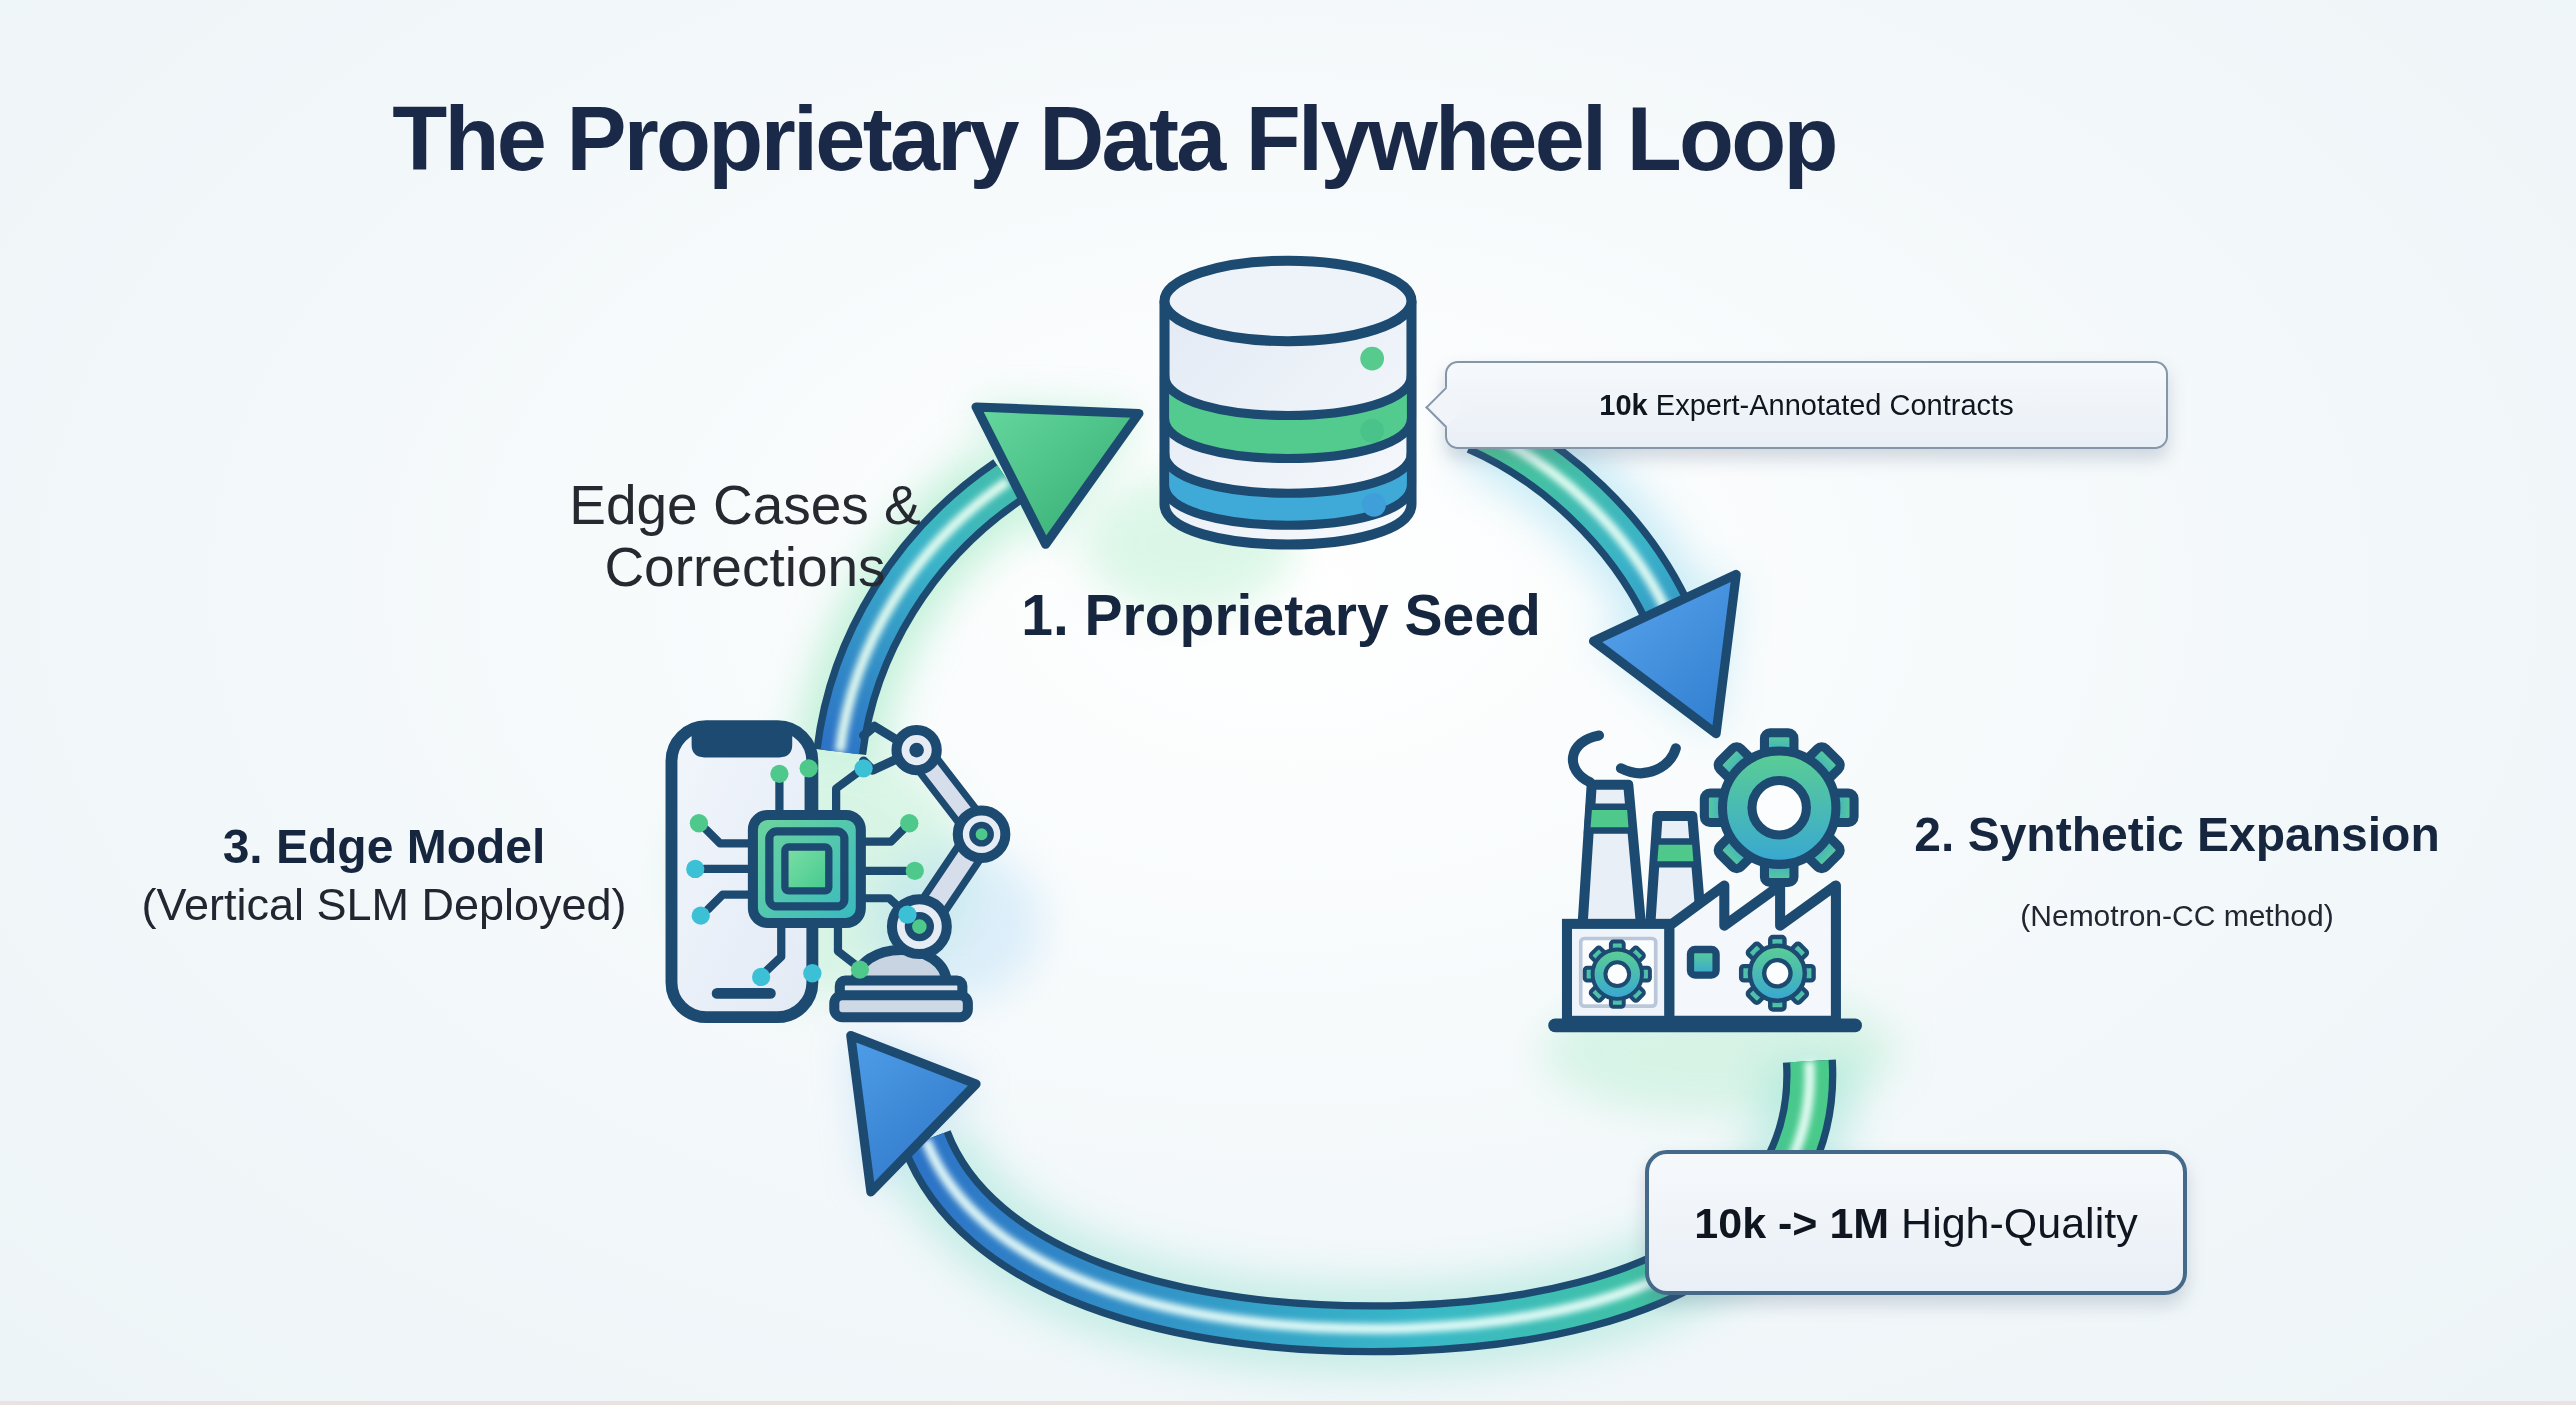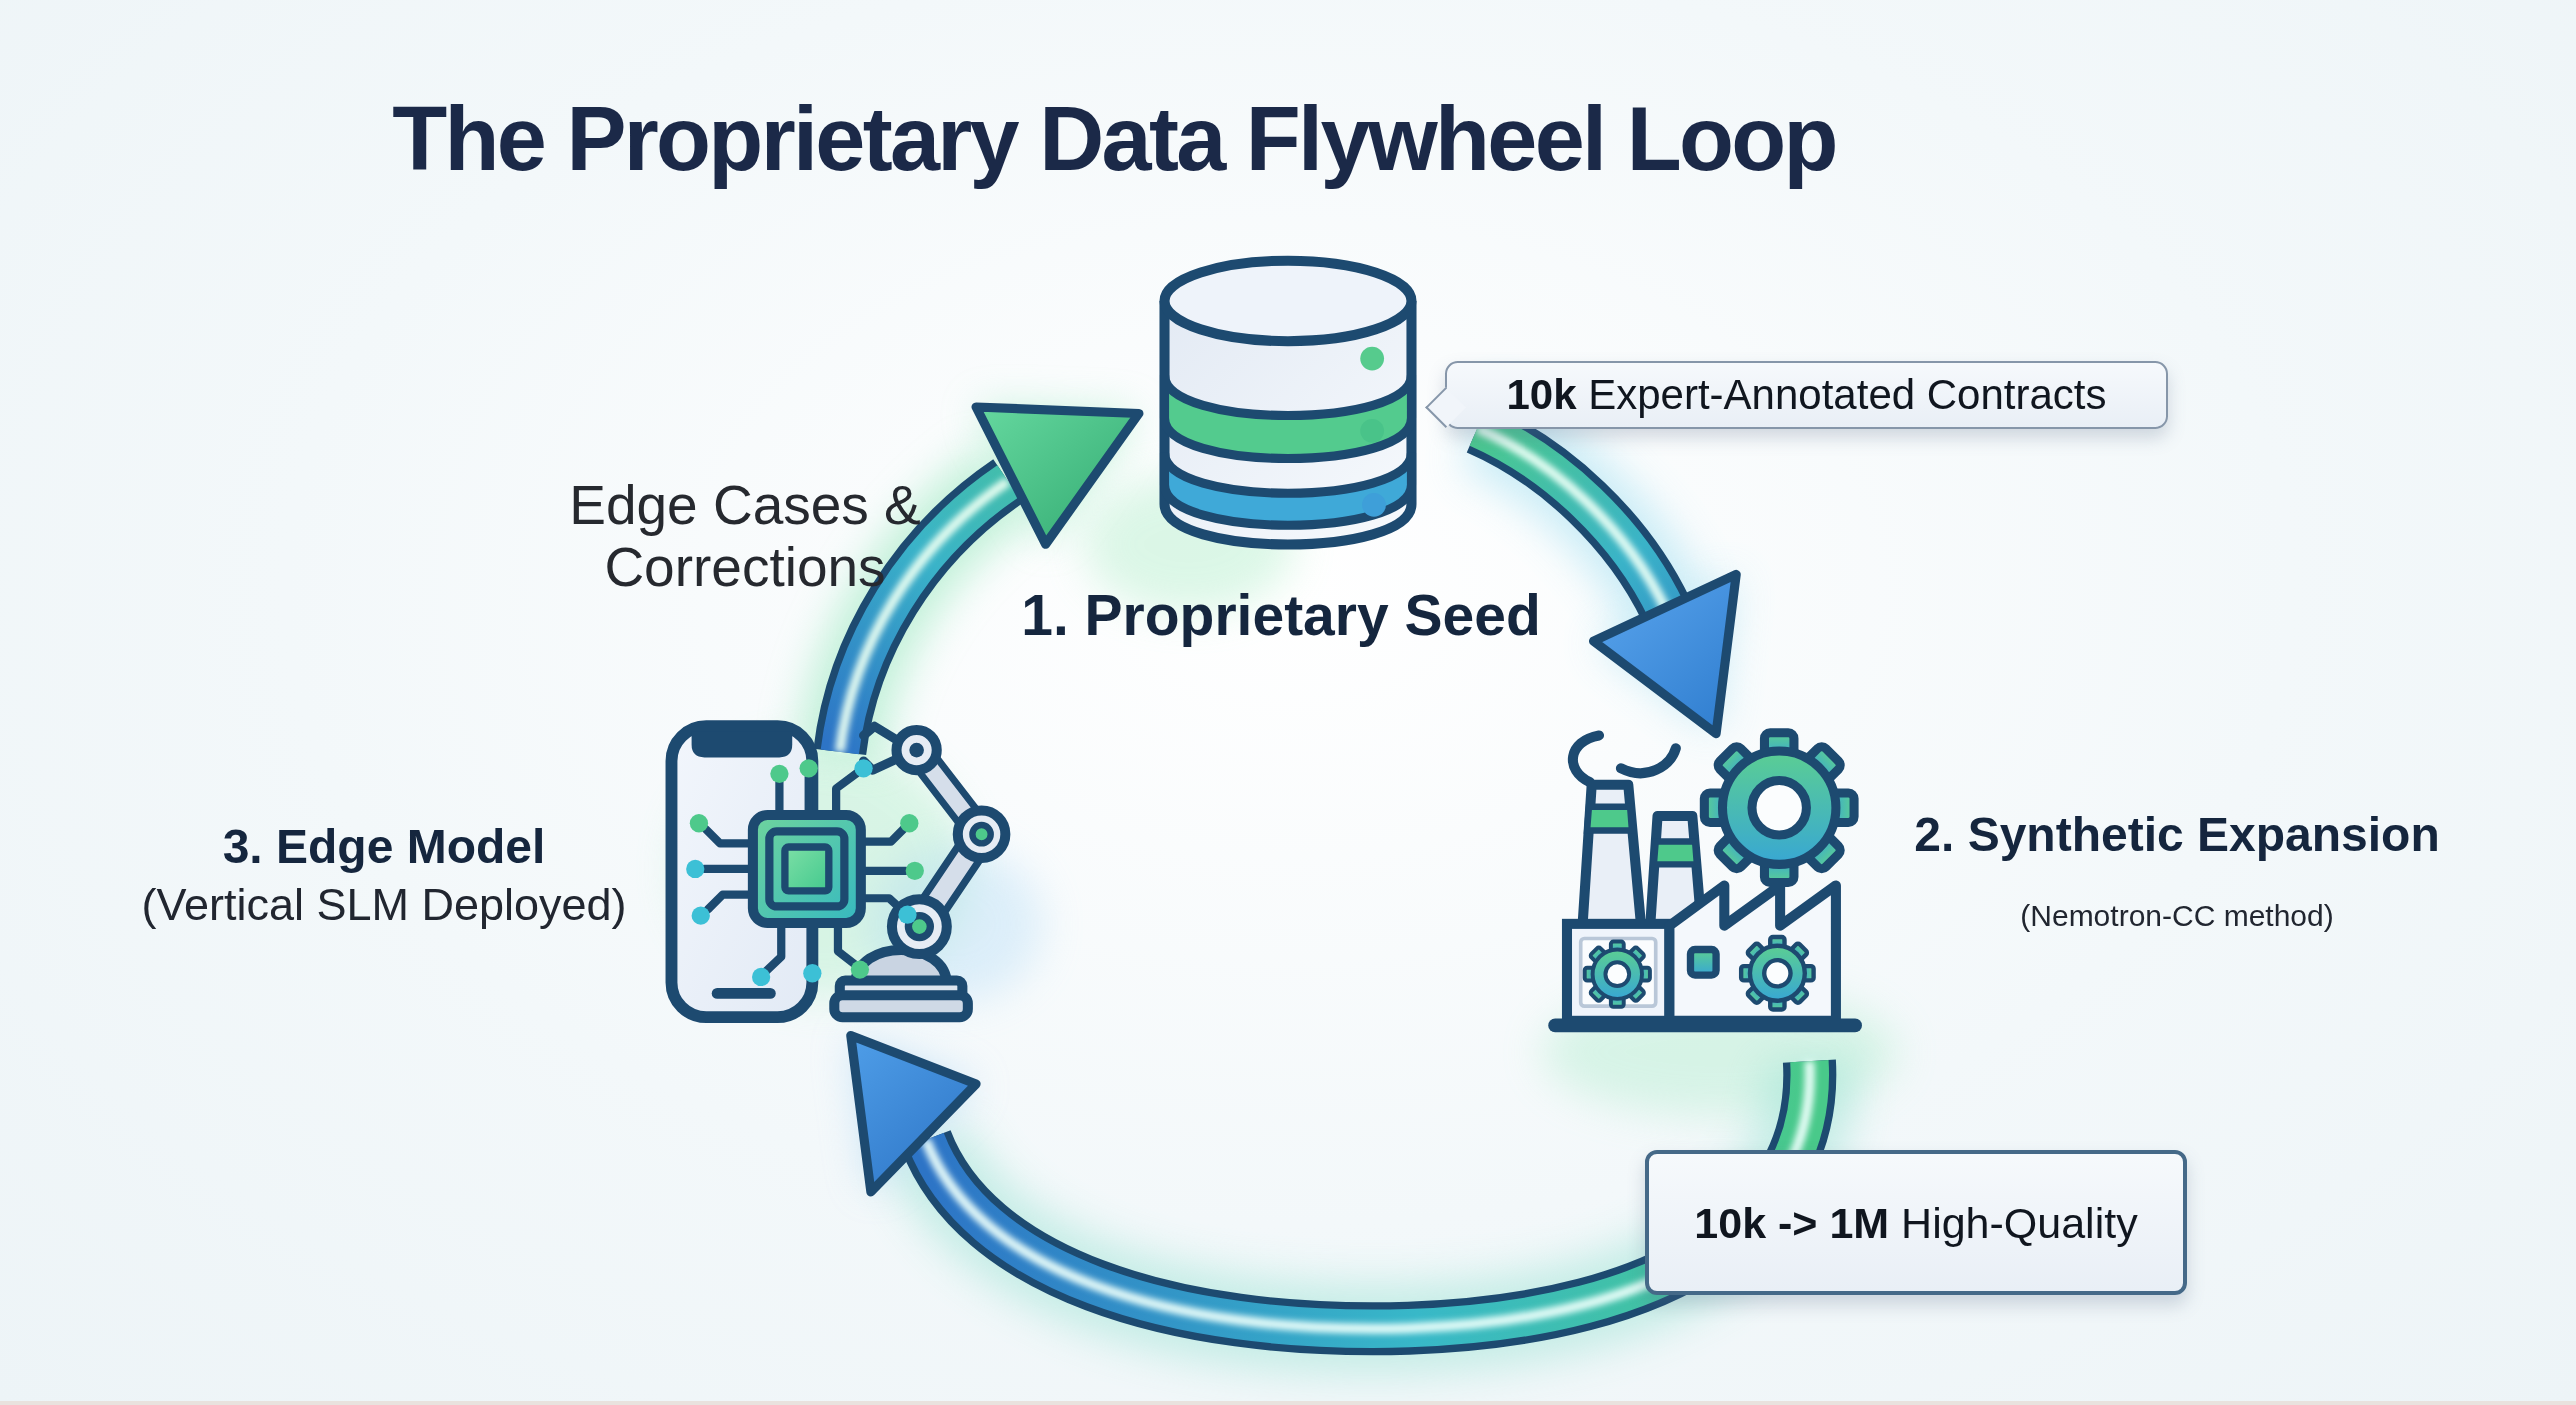--- a/index.html
+++ b/index.html
@@ -33,32 +33,32 @@
     font-size:55px;line-height:62px;color:#26292f;text-align:center;white-space:nowrap;margin-left:36px;
   }
   .callout{
     box-sizing:border-box;
     background:linear-gradient(180deg,#f6f9fc 0%, #e9eff6 100%);
     color:#10161f;
     display:flex;align-items:center;justify-content:center;
     box-shadow:0 9.1px 16.5px rgba(90,110,140,.25);
   }
   #callout-contracts{
-    left:1445px;top:361px;width:723px;height:68px;
+    left:1445px;top:361px;width:723px;height:88px;
     border:2.7px solid #8696a9;border-radius:12.8px;
-    font-size:42px;white-space:nowrap;
+    font-size:29px;white-space:nowrap;
   }
   #callout-contracts::before{
     content:"";position:absolute;left:-15.6px;top:30px;width:27.4px;height:27.4px;
     background:#f1f5fa;border-left:2.7px solid #8696a9;border-bottom:2.7px solid #8696a9;
     transform:rotate(45deg);
   }
   #callout-tokens{
     left:1645px;top:1150px;width:542px;height:145px;
-    border:4.6px solid #456988;border-radius:12px;
+    border:4.6px solid #456988;border-radius:22px;
     font-size:43px;line-height:56px;flex-direction:column;text-align:center;
   }
   .b{font-weight:700;}
   #bottom-edge{left:0;top:1401px;width:2576px;height:4.6px;background:#e9e2de;}
 </style>
 </head>
 <body>
 
 <svg class="abs" style="left:0;top:0" width="2576" height="1405" viewBox="0 0 2816 1536">
   <defs>

